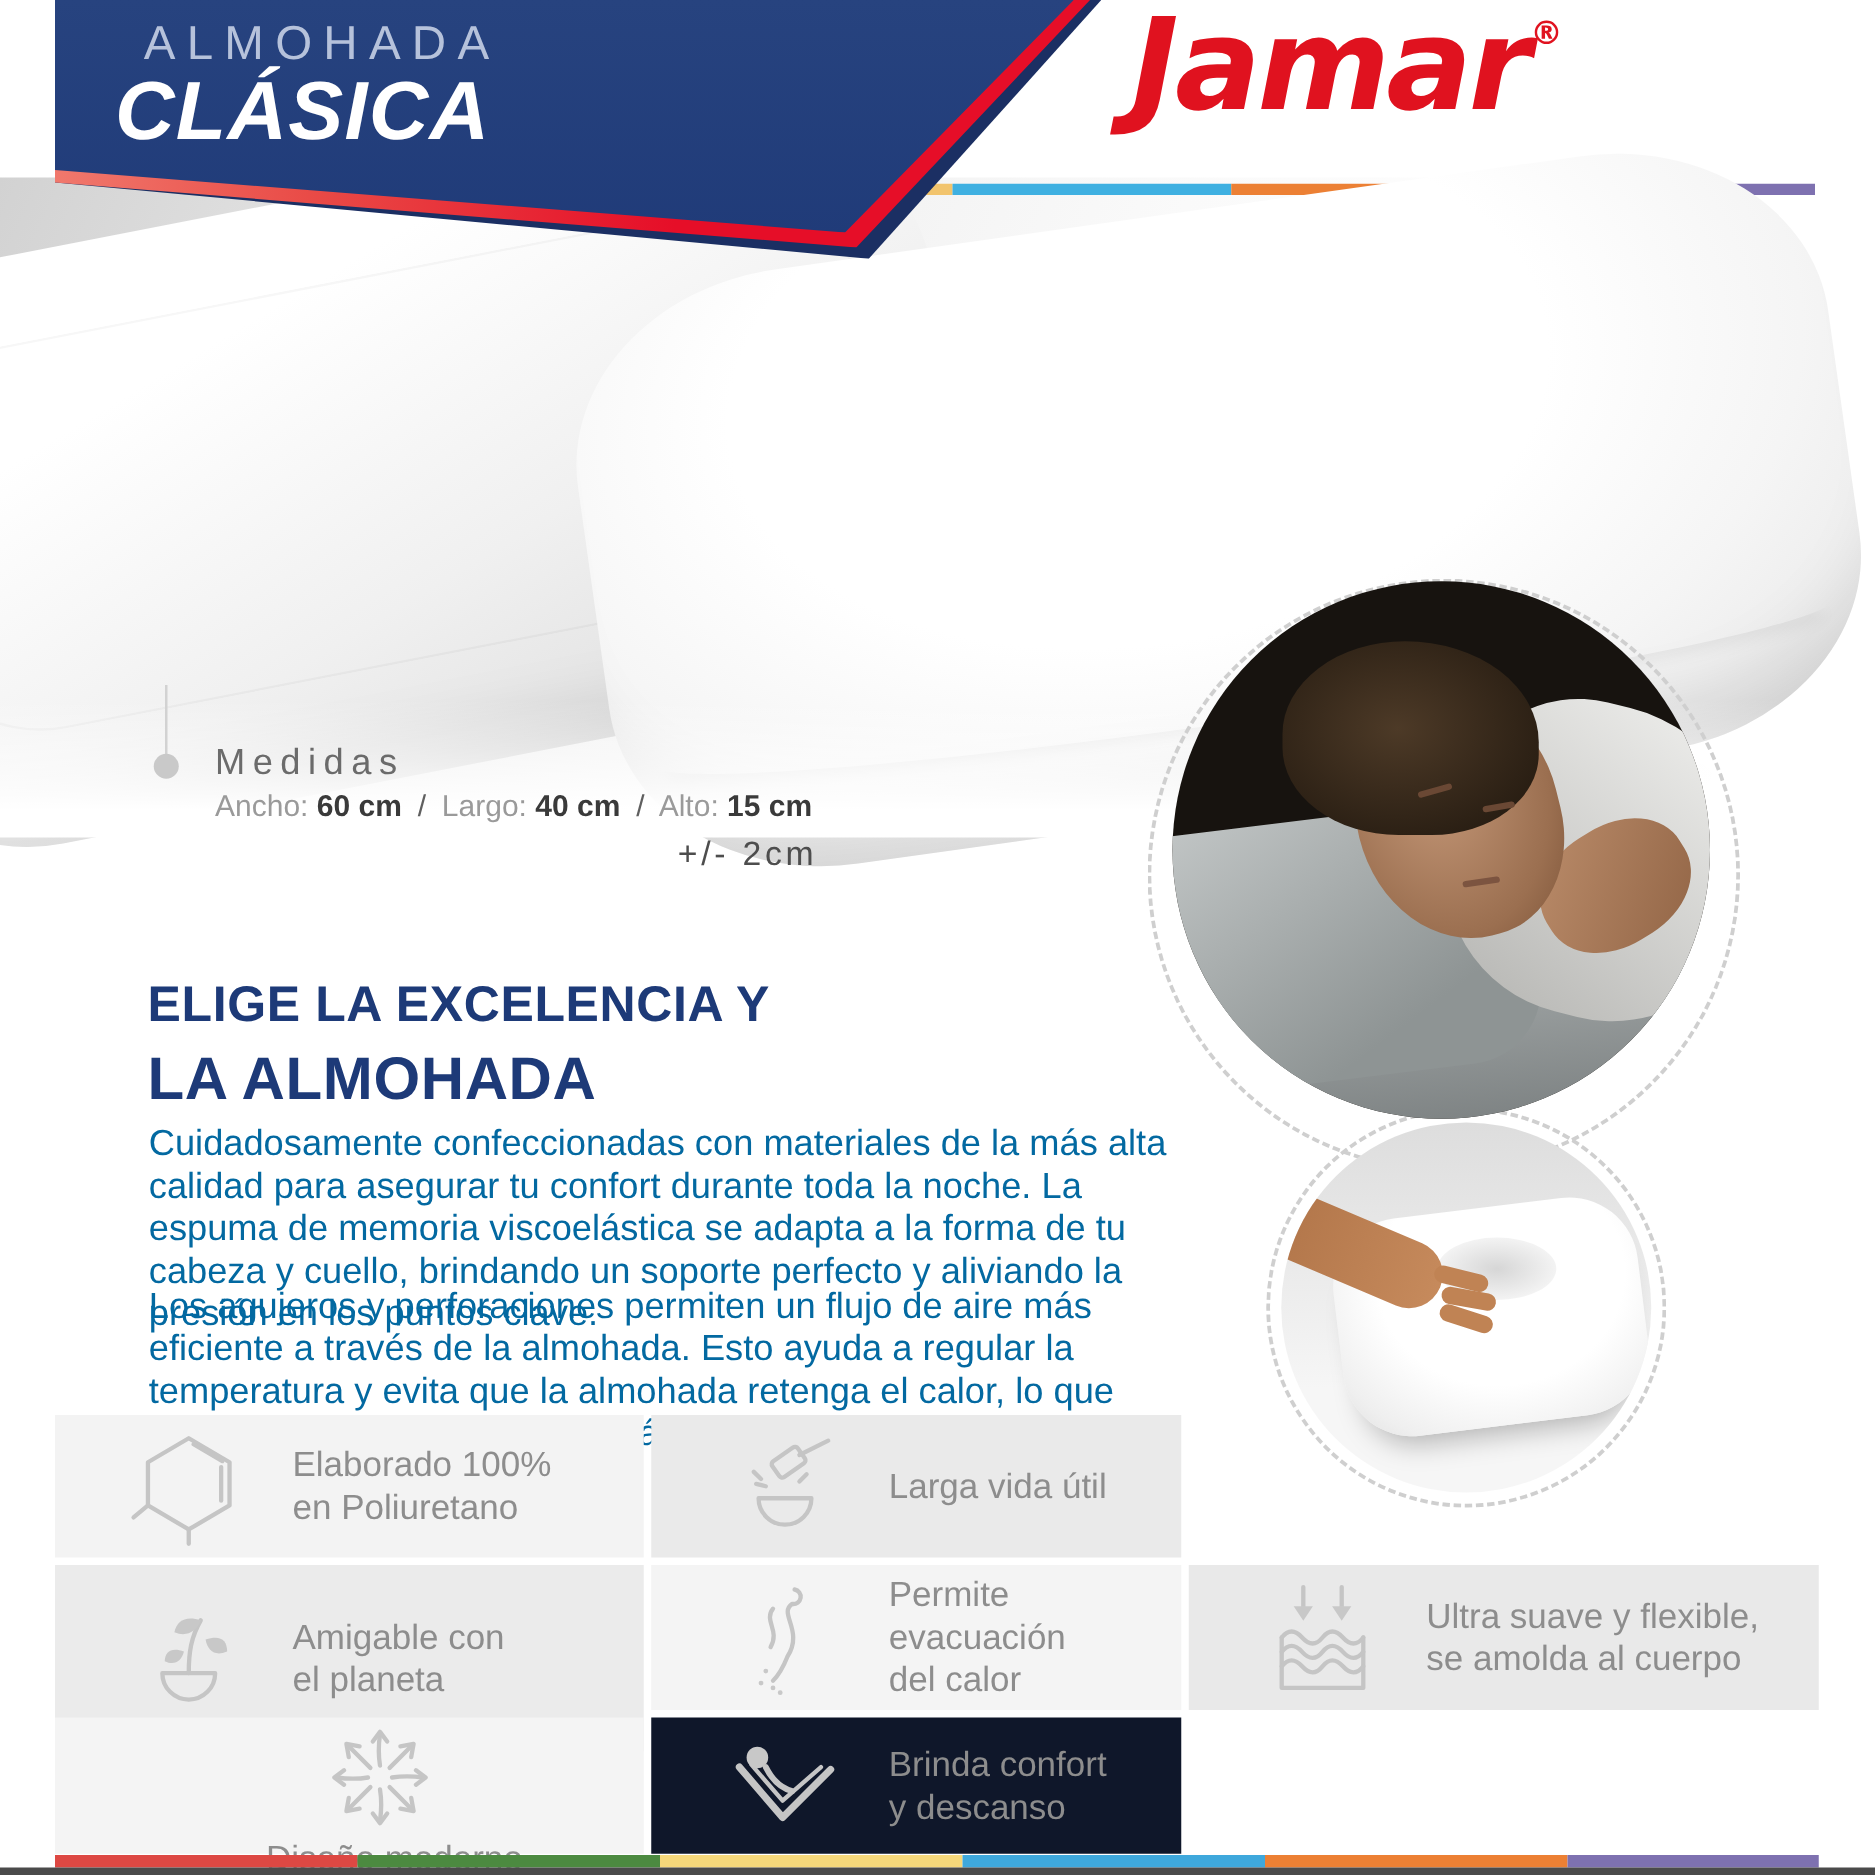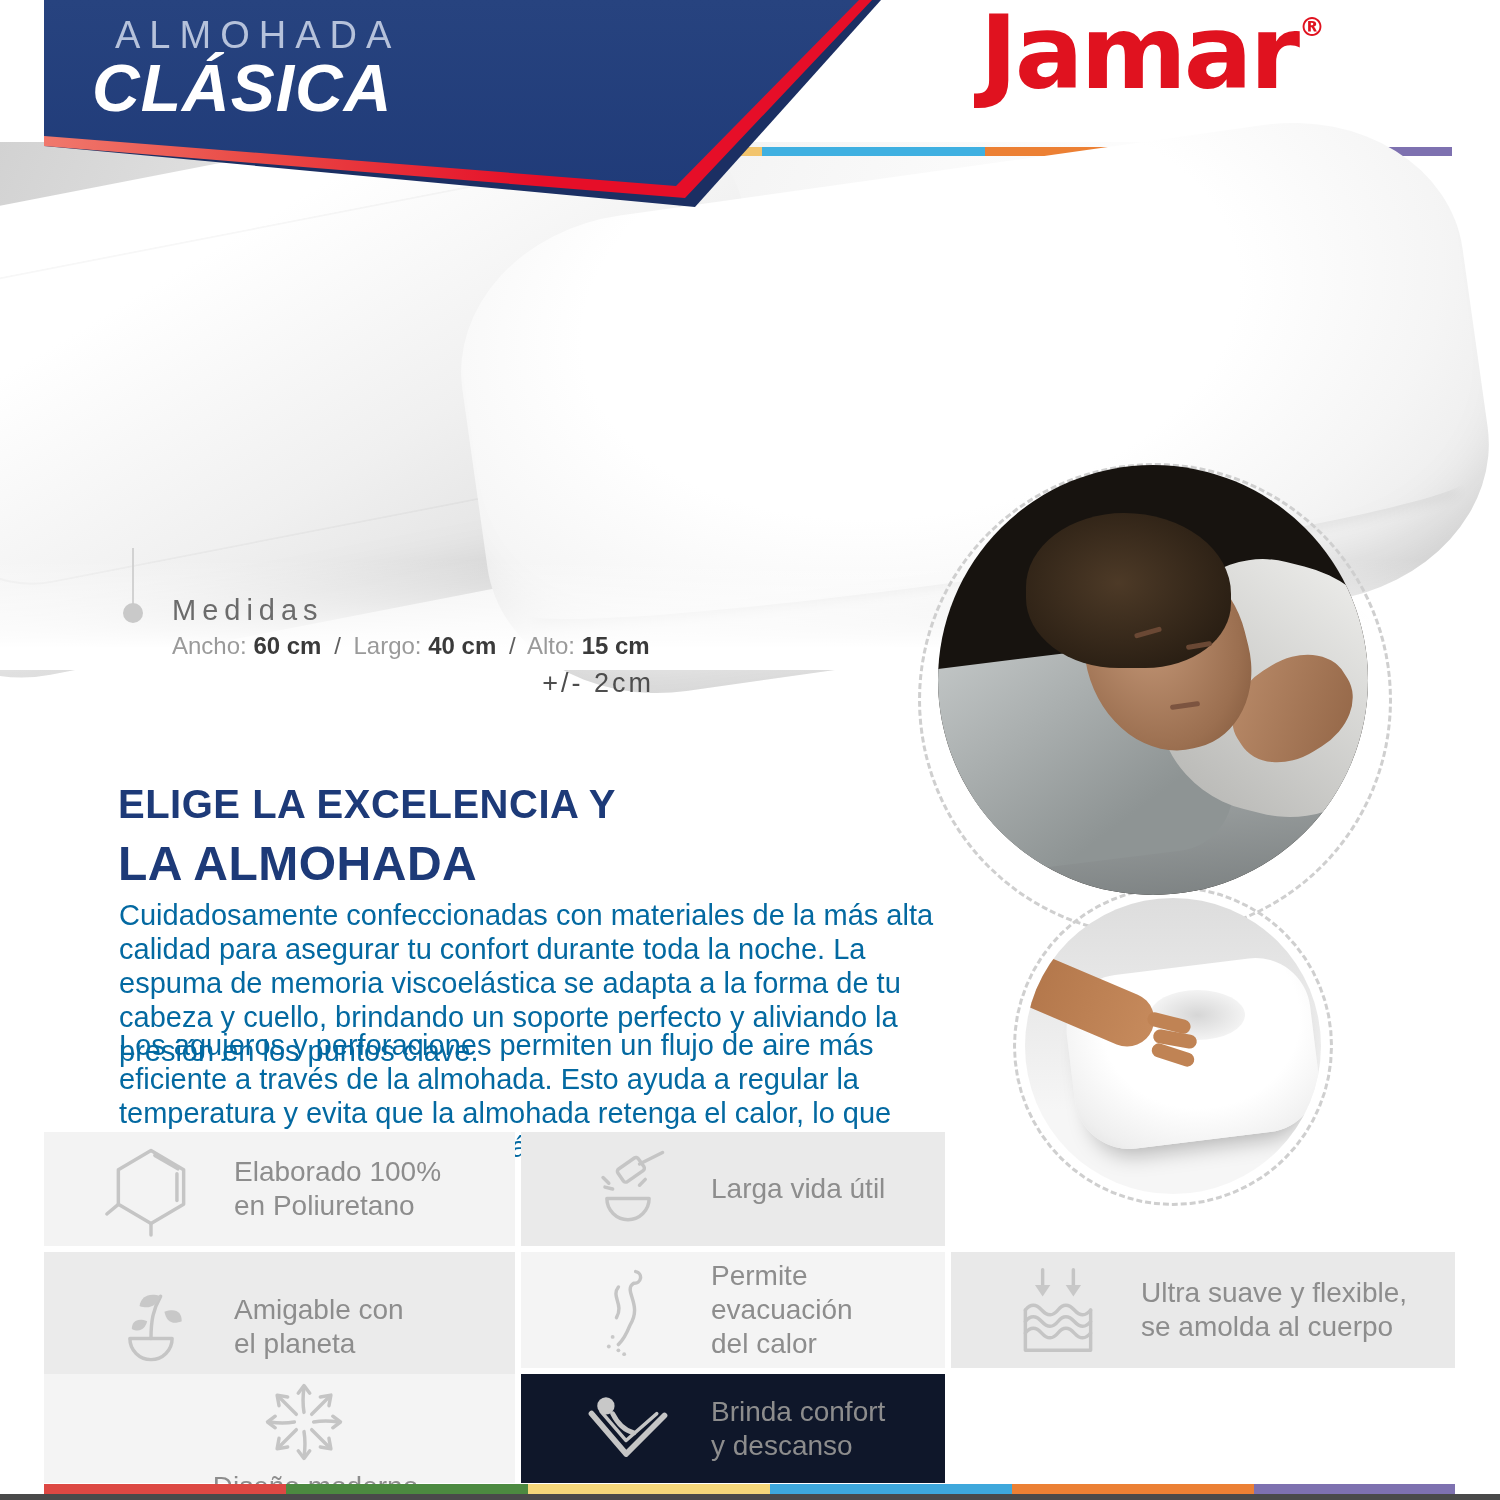--- a/index.html
+++ b/index.html
@@ -27,21 +27,21 @@
   .banner-outer{left:0;top:0;width:900px;height:215px;background:#1b2f63;
         clip-path:polygon(44px 0,881px 0,695px 207px,44px 146px);z-index:6;}
   .banner-red{left:0;top:0;width:900px;height:215px;background:linear-gradient(90deg,#f28275 0%,#e94a46 28%,#e60e28 60%);
         clip-path:polygon(44px 0,872px 0,685px 198px,44px 146px);z-index:7;}
   .banner-main{left:0;top:0;width:900px;height:215px;background:linear-gradient(180deg,#27437f,#1f3a78);
         clip-path:polygon(44px 0,859px 0,676px 186px,44px 136px);z-index:8;}
   .banner-kicker{left:115px;top:14px;font-size:38px;letter-spacing:9px;color:#b6c2db;font-weight:300;z-index:9;}
   .banner-title{left:92px;top:50px;font-size:66px;font-style:italic;font-weight:700;color:#ffffff;letter-spacing:1px;z-index:9;}
 
   
-  .logo{left:905px;top:2px;width:420px;text-align:right;z-index:9;}
+  .logo{left:905px;top:2px;width:420px;text-align:left;z-index:9;font-style:italic;}
   .logo-text{font-family:"DejaVu Sans", sans-serif;font-weight:bold;font-size:102px;color:#e0121f;letter-spacing:-3px;line-height:1.0;}
   .logo-reg{font-size:26px;vertical-align:52px;letter-spacing:0;margin-left:2px;}
 
   
   .stripe-top{left:735px;top:147px;height:9px;display:flex;z-index:2;}
   .stripe-top span{display:block;height:9px;}
   .stripe-top span:nth-child(1){width:27px;}
   .stripe-top span:nth-child(2){width:223px;}
   .stripe-top span:nth-child(3){width:243px;}
   .stripe-top span:nth-child(4){width:224px;}

